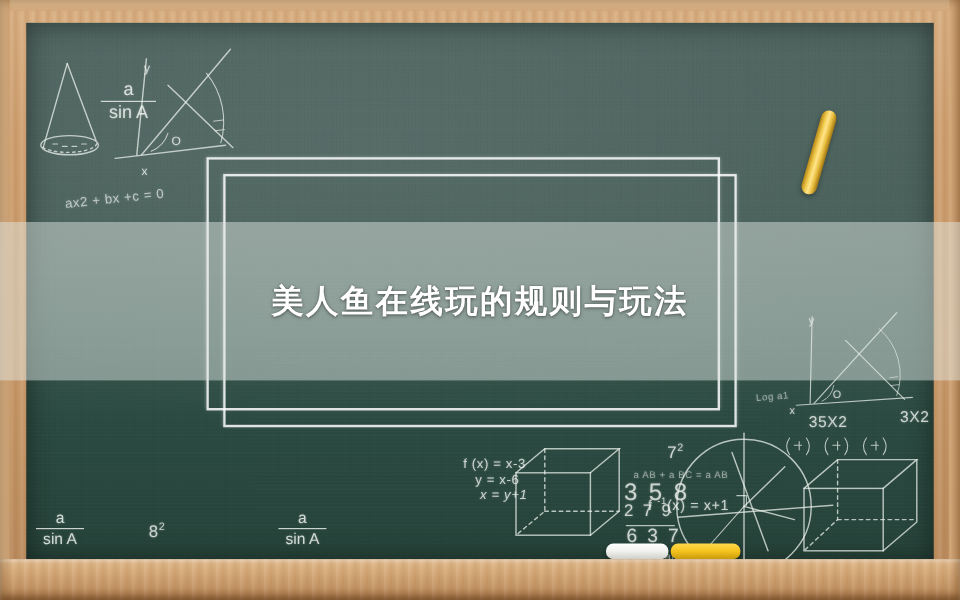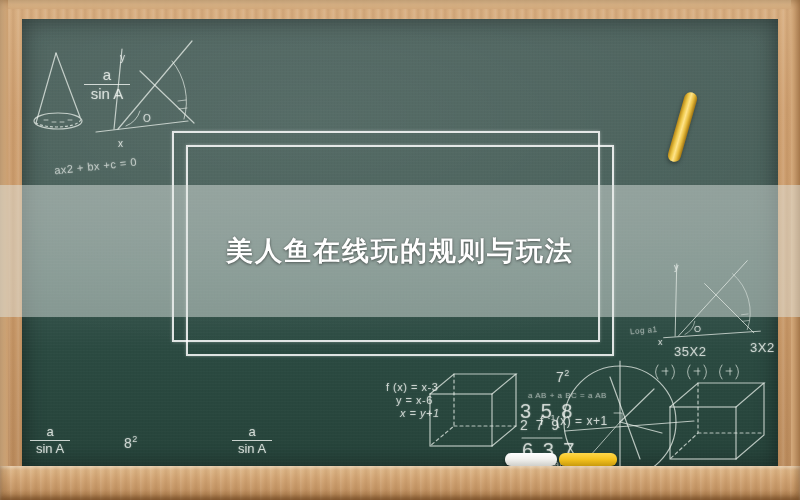--- a/index.html
+++ b/index.html
@@ -343,21 +343,21 @@
       </div>
 
       <div class="chalk-text" style="left:506px; top:372px; font-size:8px; opacity:.7;">a AB + a BC = a AB</div>
 
       <div class="chalk-text" style="left:518px; top:394px; font-size:12px;">
         <span>f </span><sup style="font-size:8px;">-1</sup><span>(x) = x+1</span>
       </div>
 
       <div class="chalk-text" style="left:498px; top:381px; font-size:20px; letter-spacing:2px;">3 5 8</div>
       <div class="chalk-text" style="left:498px; top:398px; font-size:14px; letter-spacing:2px;text-align:center;">2 7 9</div>
-      <div class="chalk-text" style="left:500px; top:420px; font-size:20px; letter-spacing:2px;">6 3 7</div>
+      <div class="chalk-text" style="left:500px; top:420px; font-size:16px; letter-spacing:2px;">6 3 7</div>
 
       <div class="chalk-text" style="left:608px; top:307px; font-size:8px; transform:rotate(-5deg); opacity:.7;">Log a1</div>
       <div class="chalk-text" style="left:532px; top:440px; font-size:9px; opacity:.72;">alog (bc)</div>
 
       <div class="chalk-text" style="left:652px; top:325px; font-size:13px;">35X2</div>
       <div class="chalk-text" style="left:728px; top:321px; font-size:13px;">3X2</div>
     </div>
 
     <div class="deco-rect outer"></div>
     <div class="deco-rect inner"></div>

